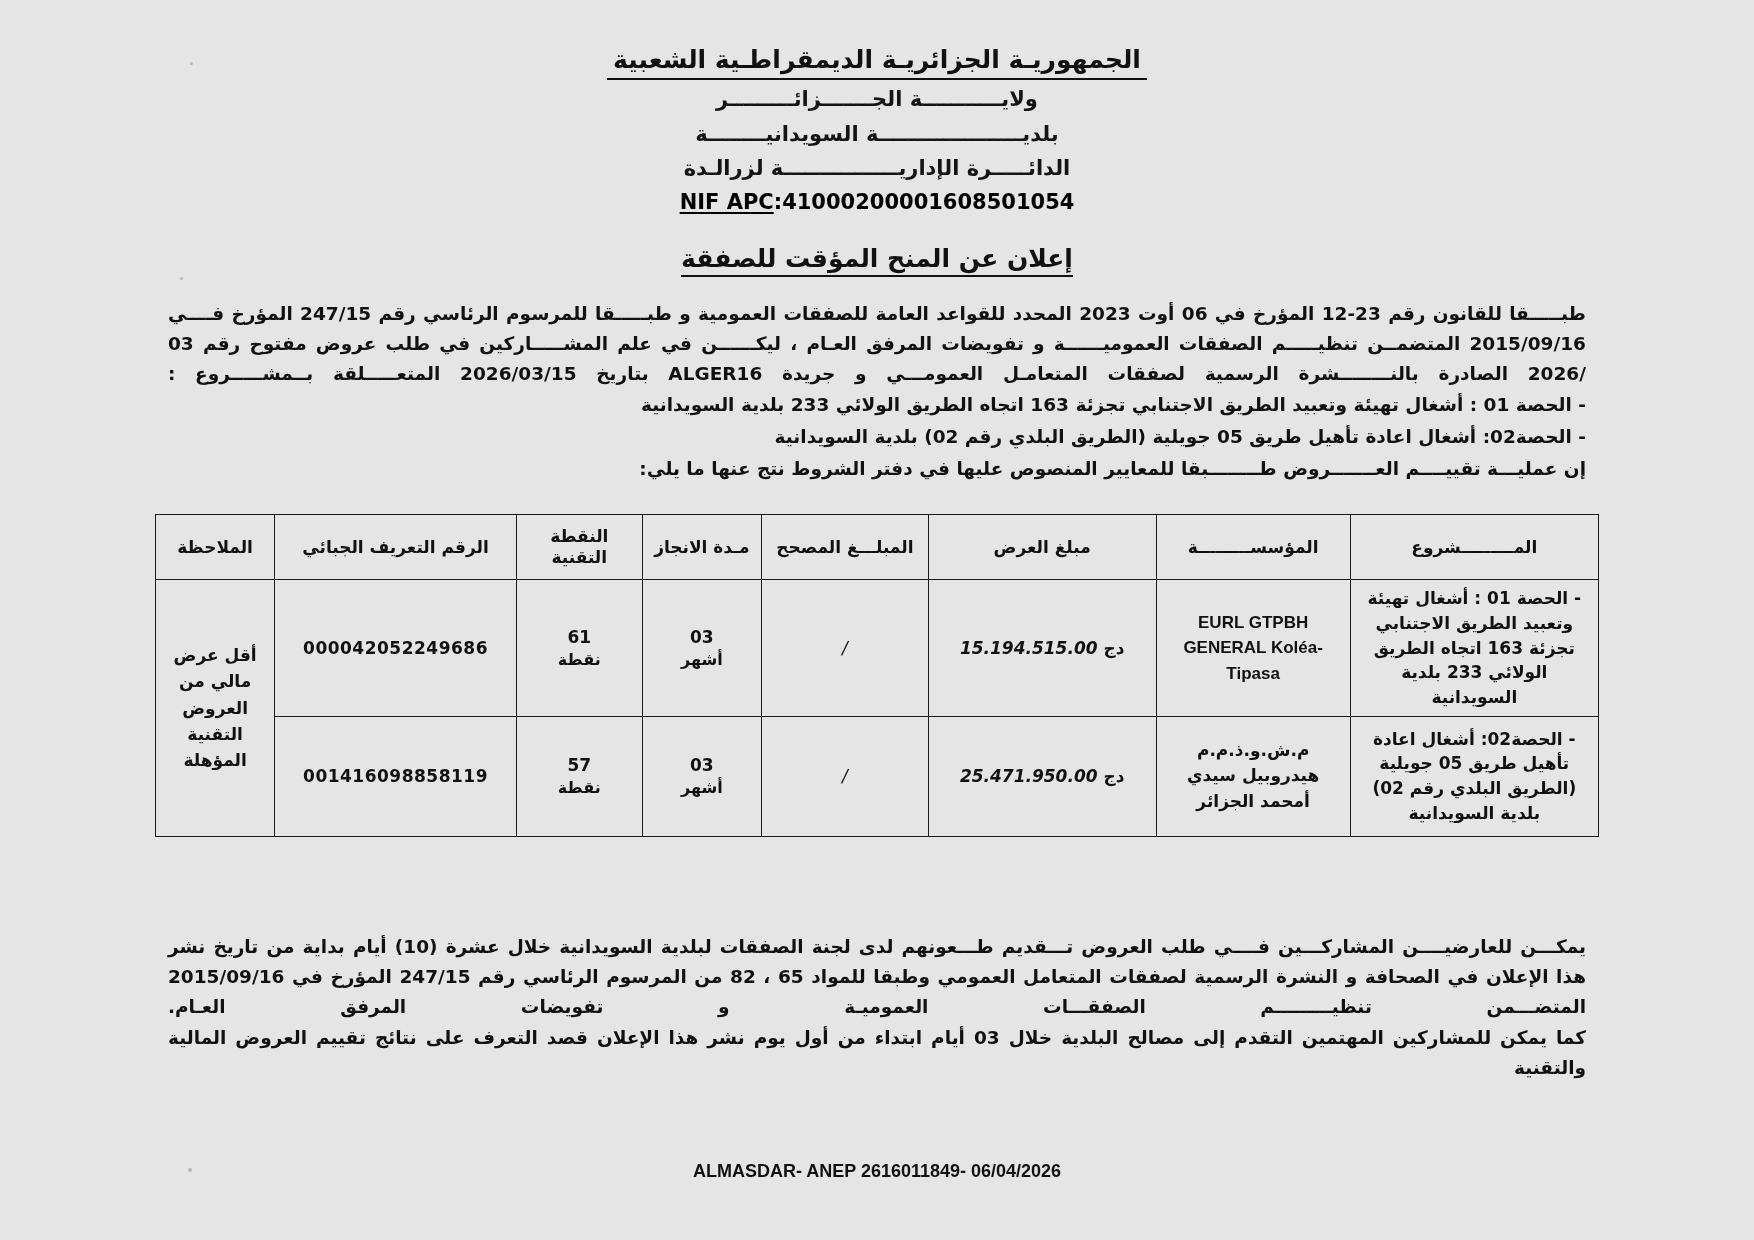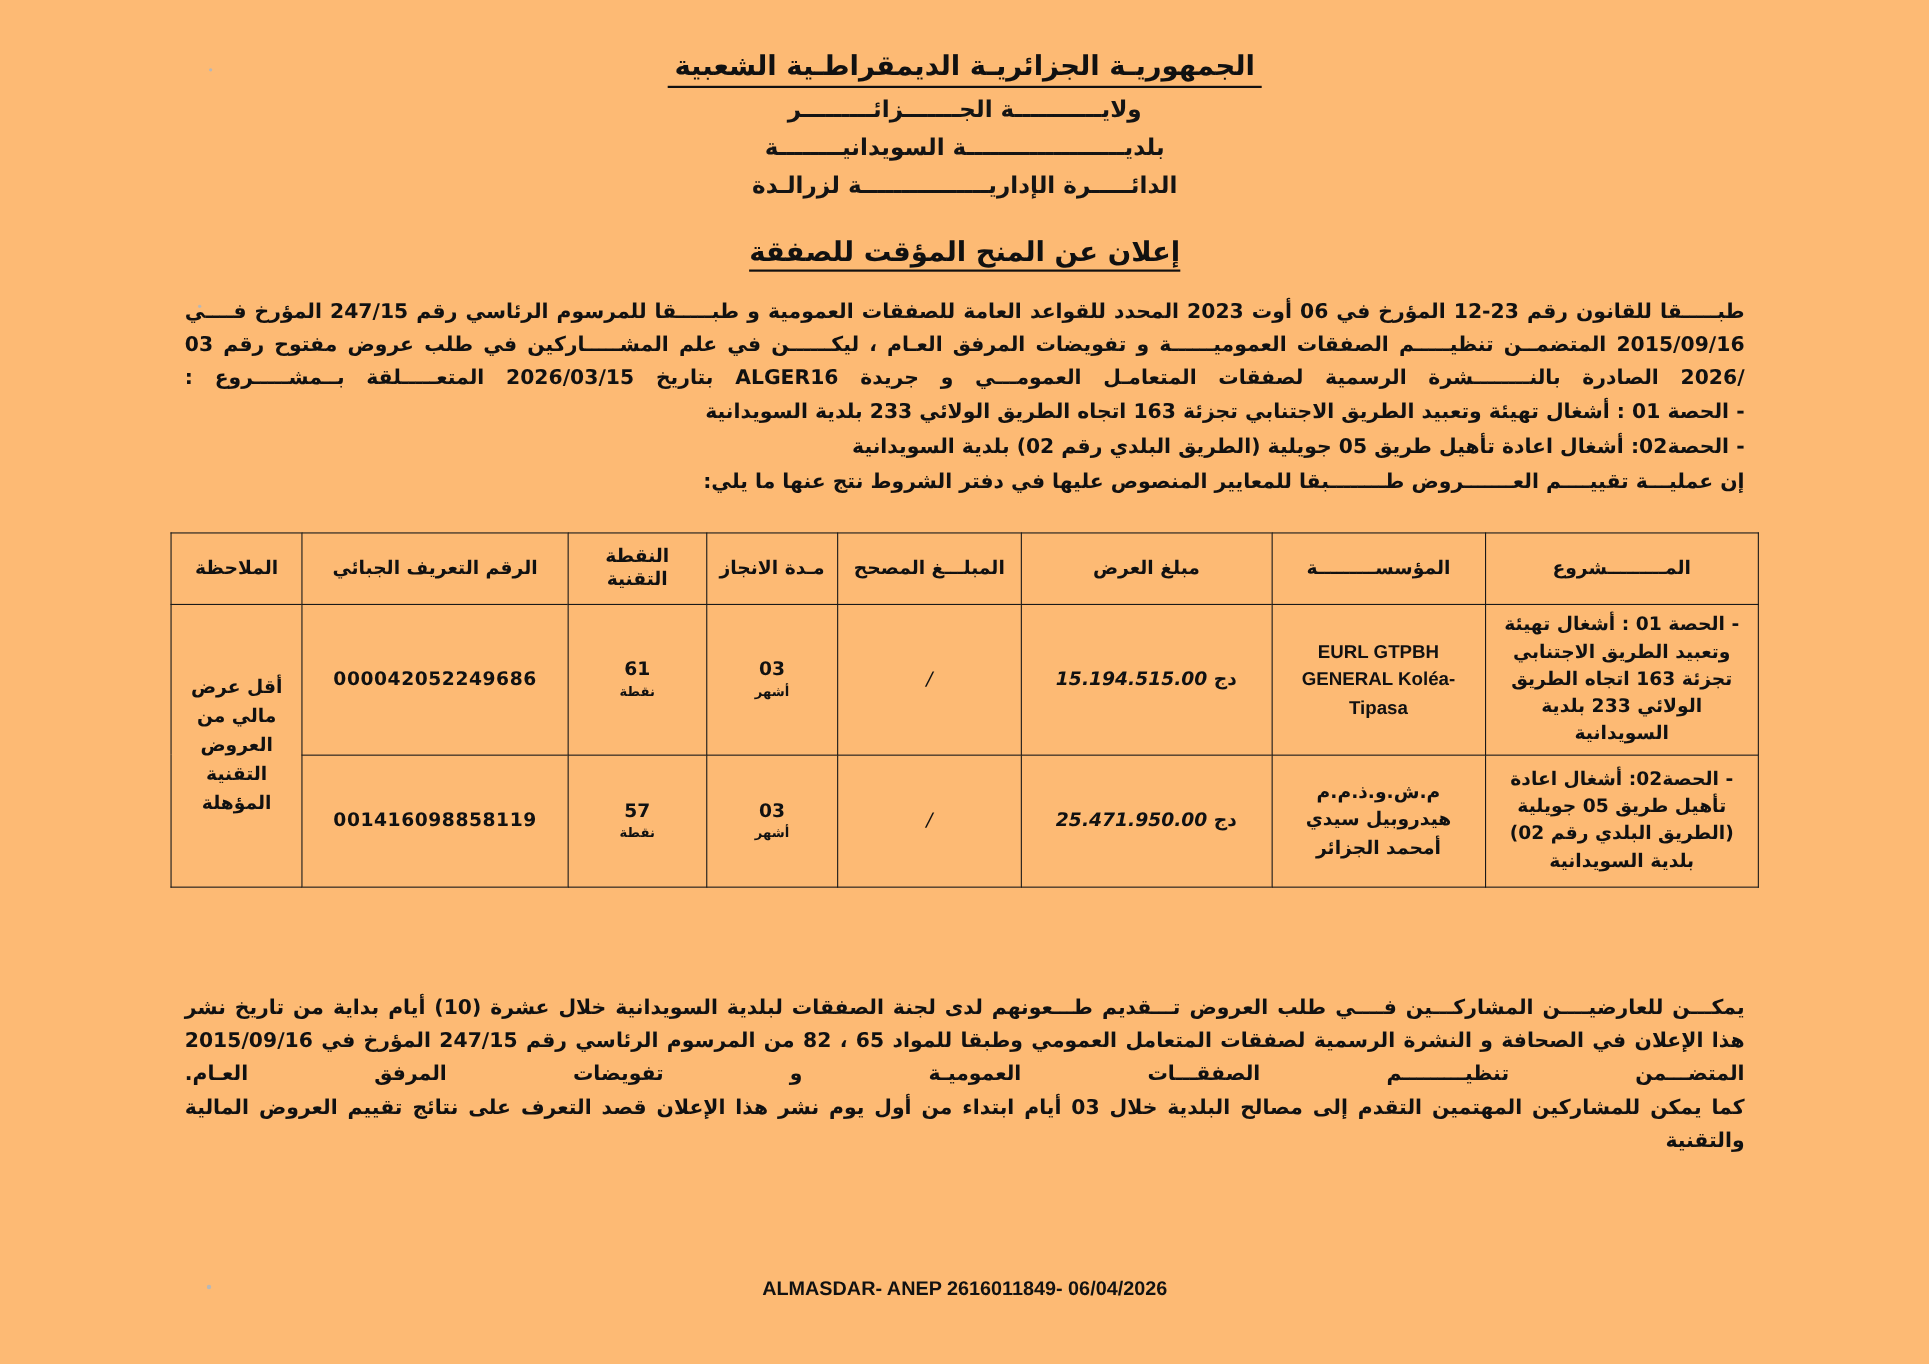--- a/index.html
+++ b/index.html
@@ -12,21 +12,21 @@
     height: 1240px;
     font-family: "DejaVu Sans", "Liberation Sans", sans-serif;
     color: #000000;
     position: relative;
     overflow: hidden;
   }
   .page {
     position: relative;
     width: 1754px;
     height: 1240px;
-    background: #fdba74;
+    background: #e5e5e5;
     box-sizing: border-box;
   }
 
   
   .header {
     text-align: center;
     padding-top: 44px;
   }
   .hdr-republic {
     font-family: "DejaVu Sans", "Liberation Sans", sans-serif;
@@ -164,21 +164,21 @@
   }
   td.duration-cell,
   td.score-cell {
     font-weight: 700;
     line-height: 1.35;
     font-size: 18px;
   }
   td.score-cell .unit,
   td.duration-cell .unit {
     display: block;
-    font-size: 12px;
+    font-size: 16px;
     font-weight: 700;
   }
   td.nif-cell {
     font-weight: 700;
     font-size: 20px;
     direction: ltr;
     letter-spacing: 0.5px;
   }
   td.note-cell {
     font-weight: 700;
@@ -227,20 +227,23 @@
 
   <div class="speck" style="left:190px;top:62px;width:3px;height:3px;"></div>
   <div class="speck" style="left:188px;top:1168px;width:4px;height:4px;"></div>
   <div class="speck" style="left:180px;top:277px;width:3px;height:3px;"></div>
 
   <div class="header">
     <div class="hdr-republic">الجمهوريـة الجزائريـة الديمقراطـية الشعبية</div>
     <div class="hdr-line spaced">ولايـــــــــــة الجـــــــزائـــــــــر</div>
     <div class="hdr-line spaced">بلديــــــــــــــــــــة السويدانيــــــــة</div>
     <div class="hdr-line spaced">الدائـــــرة الإداريــــــــــــــــة لزرالـدة</div>
+    <div class="hdr-nif">
+      <span class="nif-label">NIF APC</span><span>:41000200001608501054</span>
+    </div>
   </div>
 
   <div class="doc-title">
     <span>إعلان عن المنح المؤقت للصفقة</span>
   </div>
 
   <div class="body-block">
     <p class="para-just">طبـــــقا للقانون رقم 23-12 المؤرخ في 06 أوت 2023 المحدد للقواعد العامة للصفقات العمومية و طبـــــقا للمرسوم الرئاسي رقم 247/15 المؤرخ فــــي 2015/09/16 المتضمــن تنظيـــــم الصفقات العموميــــــة و تفويضات المرفق العـام ، ليكــــــن في علم المشـــــاركين في طلب عروض مفتوح رقم 03 /2026 الصادرة بالنــــــــشرة الرسمية لصفقات المتعامـل العمومـــي و جريدة   ALGER16   بتاريخ  2026/03/15 المتعـــــلقة بــمشـــــروع :</p>
     <p class="lot-line">- الحصة 01 : أشغال تهيئة وتعبيد الطريق الاجتنابي تجزئة 163 اتجاه الطريق الولائي 233 بلدية السويدانية</p>
     <p class="lot-line">- الحصة02: أشغال اعادة تأهيل طريق 05 جويلية (الطريق البلدي رقم 02) بلدية السويدانية</p>

